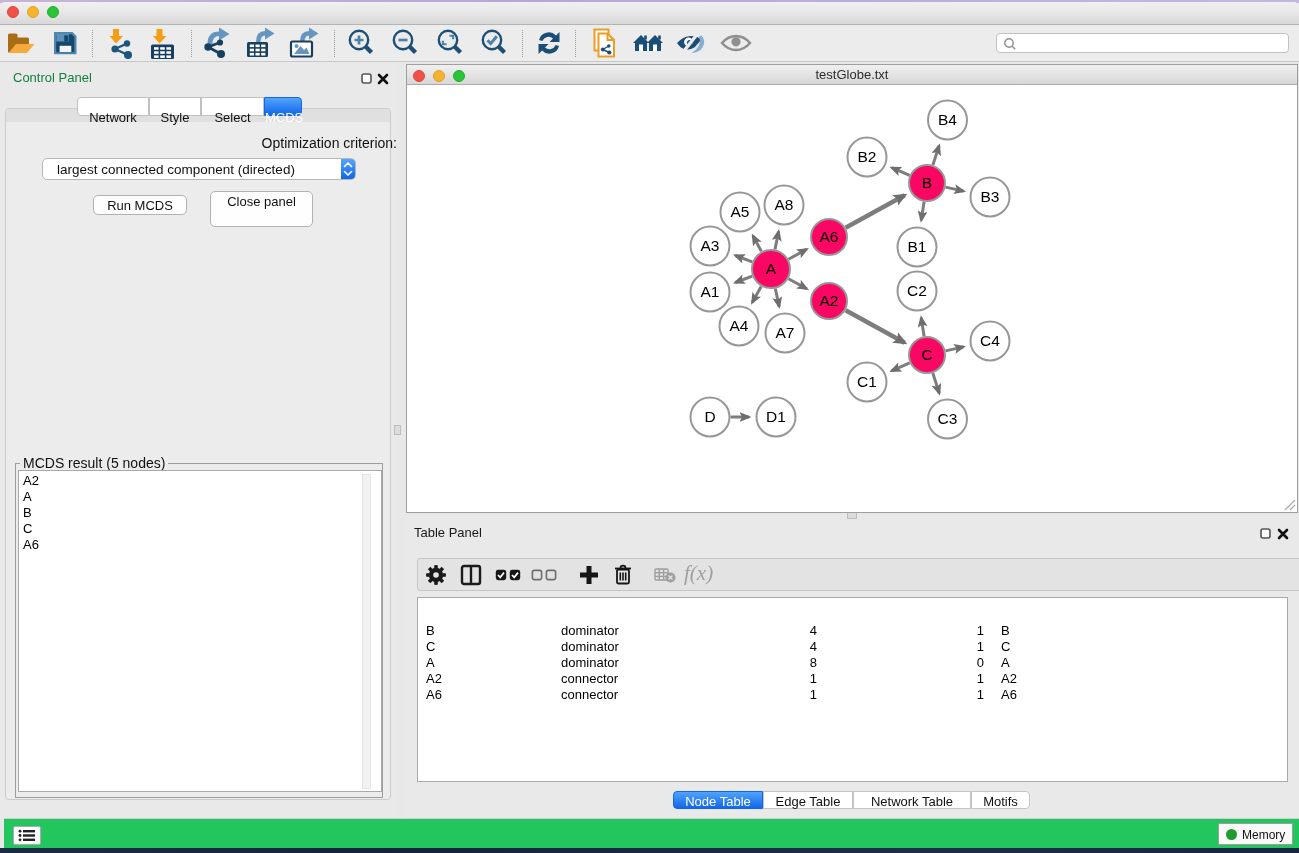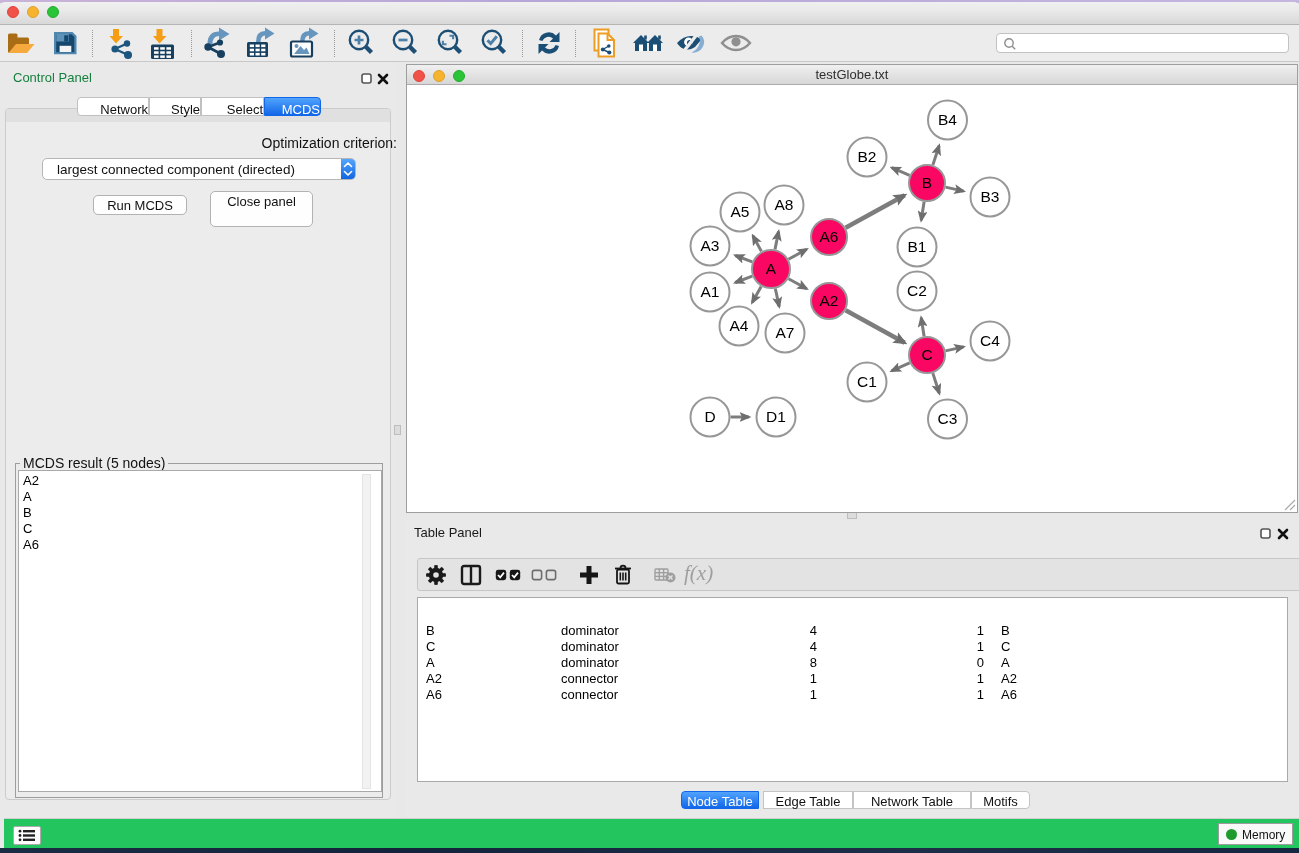--- a/index.html
+++ b/index.html
@@ -199,21 +199,21 @@
       <path d="M2 2 L10 10 M10 2 L2 10" stroke="#111" stroke-width="2.6" stroke-linecap="round"></path>
     </svg>
 
   <div style="position:absolute;left:5px;top:46px;width:386px;height:692px;background:#ececec;border:1px solid #cbcbcb;border-radius:4px"></div>
   <div style="position:absolute;left:6px;top:47px;width:384px;height:13px;background:#e0e0e0;border-radius:3px 3px 0 0"></div>
 
   <div id="tabs" style="position:absolute;left:77px;top:35px;height:21px;font-size:13px">
     <div class="cptab" style="left:0;width:72px">Network</div>
     <div class="cptab" style="left:72px;width:52px">Style</div>
     <div class="cptab" style="left:124px;width:63px">Select</div>
-    <div class="cptab sel" style="left:187px;width:57px">MCDS</div>
+    <div class="cptab sel" style="left:187px;width:38px">MCDS</div>
   </div>
   <div style="position:absolute;left:0;top:73px;width:397px;text-align:right;font-size:14px;color:#111">Optimization criterion:</div>
 
   <div style="position:absolute;left:42px;top:96px;width:314px;height:22px;background:#fff;border:1px solid #b6b6b6;border-radius:5px">
     <div style="position:absolute;left:14px;top:3px;font-size:13.5px;color:#111">largest connected component (directed)</div>
     <div style="position:absolute;right:0;top:0;width:14px;height:20px;border-radius:0 4px 4px 0;background:linear-gradient(#55a5fd,#1166e2)">
       <svg width="10" height="14" viewBox="0 0 10 14" style="position:absolute;left:2px;top:3px">
           <path d="M1.5 4.5 L5 1 L8.5 4.5" fill="none" stroke="#fff" stroke-width="1.6" stroke-linejoin="round" stroke-linecap="round"></path>
           <path d="M1.5 9.5 L5 13 L8.5 9.5" fill="none" stroke="#fff" stroke-width="1.6" stroke-linejoin="round" stroke-linecap="round"></path>
         </svg>
@@ -222,21 +222,21 @@
   <div class="btn" style="position:absolute;left:93px;top:133px;width:94px;height:20px">Run MCDS</div>
   <div class="btn" style="position:absolute;left:210px;top:129px;width:103px;height:36px">Close panel</div>
 
   <div id="mcdsgrp"></div>
   <div id="mcdslbl">MCDS result (5 nodes)</div>
   <div id="mcdslist">A2<br>A<br>B<br>C<br>A6
     <div style="position:absolute;left:343px;top:3px;width:9px;height:315px;background:#f2f2f2;border:1px solid #e4e4e4"></div>
   </div>
 </div>
 <style>
-.cptab{position:absolute;top:0;height:19px;background:#fff;border:1px solid #c0c0c0;text-align:right;color:#111;padding-top:4px}
+.cptab{position:absolute;top:0;height:19px;background:#fff;border:1px solid #c0c0c0;text-align:center;color:#111;padding-top:12px}
 .cptab.sel{background:linear-gradient(#52a3fd,#1167e8);color:#fff;border-color:#1167e8;border-radius:0 4px 4px 0}
 #tabs .cptab:first-child{border-radius:4px 0 0 4px}
 .btn{background:#fefefe;border:1px solid #b2b2b2;border-radius:5px;font-size:13px;color:#111;text-align:center;padding-top:2px}
 #mcdsgrp{position:absolute;left:15px;top:401px;width:368px;height:335px;border:1px solid #9d9d9d}
 #mcdslbl{position:absolute;left:20px;top:393px;font-size:14px;color:#111;background:#ececec;padding:0 3px}
 #mcdslist{position:absolute;left:18px;top:408px;width:364px;height:322px;background:#fff;border:1px solid #a9a9a9;font-size:13px;color:#000;padding:2px 0 0 4px;line-height:16px}
 </style>
 
 <div class="abs" style="left:394px;top:425px;width:7px;height:10px;background:#dcdcdc;border:1px solid #bdbdbd"></div>
 <div class="abs" style="left:847px;top:512px;width:10px;height:7px;background:#dcdcdc;border:1px solid #bdbdbd"></div>
@@ -437,21 +437,21 @@
     <div class="tr" style="top:88px">
         <span class="c1">A6</span>
         <span class="c2">connector</span>
         <span class="c3">1</span>
         <span class="c4">1</span>
         <span class="c5">A6</span>
       </div>
   </div>
 
   <div id="btabs" style="position:absolute;left:267px;top:271px;height:20px;font-size:13px">
-    <div class="btab sel" style="left:8px;width:78px">Node Table</div>
+    <div class="btab sel" style="left:0;width:90px">Node Table</div>
     <div class="btab" style="left:90px;width:90px">Edge Table</div>
     <div class="btab" style="left:180px;width:118px">Network Table</div>
     <div class="btab" style="left:298px;width:59px">Motifs</div>
   </div>
 </div>
 <style>
 #thead{position:absolute;left:0;top:0;width:871px;height:23px;font-size:12px;color:#222}
 #thead .th{position:absolute;top:0;height:22px;background:linear-gradient(#fdfdfd,#f0f0f0);border-right:1px solid #c9c9c9;border-bottom:1px solid #c9c9c9;text-align:center;line-height:22px}
 #thead .th::before{content:"";position:absolute;left:6px;top:7px;width:11px;height:9px;
  background:

